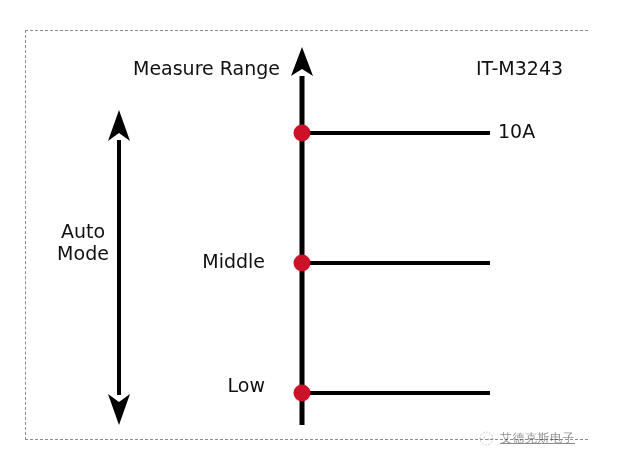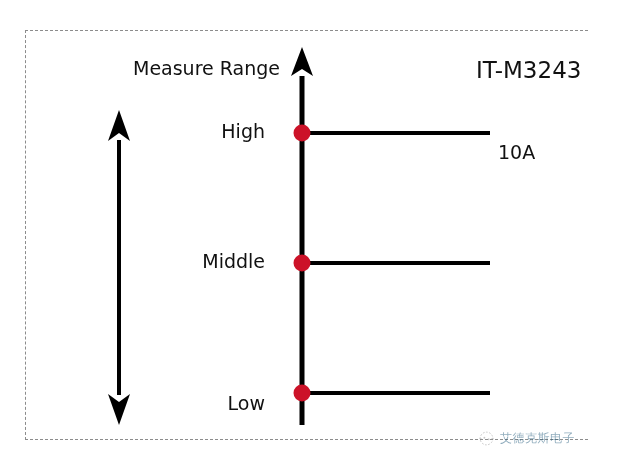--- a/index.html
+++ b/index.html
@@ -46,42 +46,41 @@
     line-height: 1.18;
   }
   .lbl-measure-range {
     left: 133px;
     top: 57px;
     font-size: 19px;
   }
   .lbl-model {
     left: 476px;
     top: 57px;
-    font-size: 23px;
+    font-size: 19px;
   }
   .lbl-auto-mode {
     left: 54px;
     top: 220px;
     font-size: 19px;
     text-align: center;
     width: 58px;
   }
   .lbl-level {
     font-size: 19px;
     text-align: right;
     width: 110px;
   }
   .lbl-level-high   { left: 155px; top: 120px; }
   .lbl-level-middle { left: 155px; top: 250px; }
-  .lbl-level-low    { left: 155px; top: 392px; }
+  .lbl-level-low    { left: 155px; top: 374px; }
 
   .lbl-value {
     font-size: 19px;
     left: 498px;
-    margin-top: 21px;
   }
   .lbl-value-high   { top: 120px; }
   .lbl-value-middle { top: 250px; }
   .lbl-value-low    { top: 380px; }
 
   
   .watermark {
     position: absolute;
     left: 478px;
     top: 430px;
@@ -90,23 +89,24 @@
     gap: 5px;
     opacity: 0.45;
   }
   .watermark-logo {
     width: 17px;
     height: 17px;
     flex: 0 0 auto;
   }
   .watermark-text {
     font-size: 12px;
-    color: #0c4a6e;
+    color: #000000;
     white-space: pre;
     letter-spacing: 0.5px;
+    text-decoration: underline;
   }
 </style>
 </head>
 <body>
 
 <div id="canvas">
 
   <div class="frame"></div>
 
   <svg class="diagram-svg" viewBox="0 0 628 471">
@@ -138,22 +138,23 @@
       <circle cx="302" cy="133" r="8.5" fill="#CC1228"></circle>
       <circle cx="302" cy="263" r="8.5" fill="#CC1228"></circle>
       <circle cx="302" cy="393" r="8.5" fill="#CC1228"></circle>
     </g>
   </svg>
 
   <div class="lbl lbl-measure-range">Measure Range</div>
 
   <div class="lbl lbl-model">IT-M3243</div>
 
+  <div class="lbl lbl-auto-mode">Auto
+Mode</div>
 
-  <div class="lbl lbl-level lbl-level-high">High</div>
   <div class="lbl lbl-level lbl-level-middle">Middle</div>
   <div class="lbl lbl-level lbl-level-low">Low</div>
 
   <div class="lbl lbl-value lbl-value-high">10A</div>
 
   <div class="watermark">
     <svg class="watermark-logo" viewBox="0 0 24 24">
       <circle cx="12" cy="12" r="9" fill="none" stroke="#8a8a8a" stroke-width="1.4" stroke-dasharray="2.5 2"></circle>
       <circle cx="9" cy="11" r="1.3" fill="#8a8a8a"></circle>
       <circle cx="15" cy="13" r="1.3" fill="#8a8a8a"></circle>

